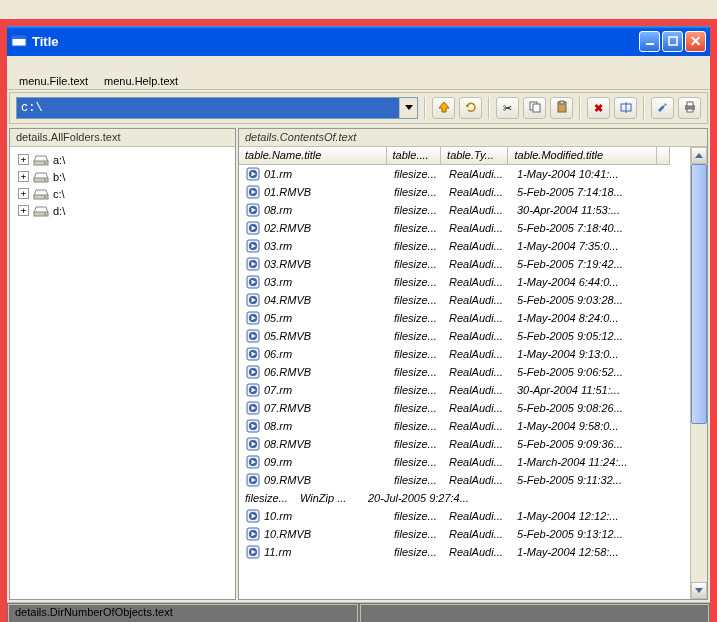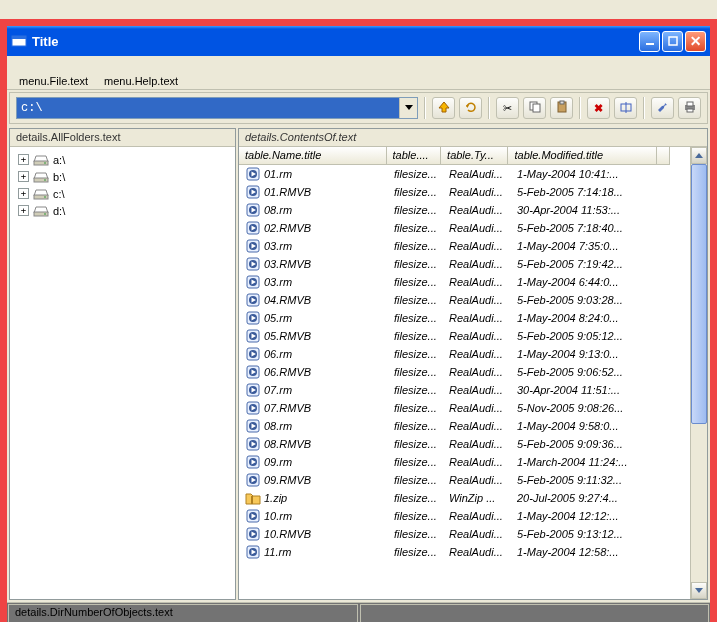--- a/index.html
+++ b/index.html
@@ -403,21 +403,21 @@
                     <svg width="16" height="16" viewBox="0 0 16 16">
                       <rect x="2" y="2" width="12" height="12" rx="2" fill="#e8f0ff" stroke="#4a6aaa"></rect>
                       <circle cx="8" cy="8" r="4" fill="#3a5a9a"></circle>
                       <polygon points="6.5,5.5 11,8 6.5,10.5" fill="#fff"></polygon>
                     </svg>
                   </span>
                   <span>07.RMVB</span>
                 </div>
                 <div class="td col-size">filesize...</div>
                 <div class="td col-type">RealAudi...</div>
-                <div class="td col-mod">5-Nov-2005 9:08:26...</div>
+                <div class="td col-mod">5-Feb-2005 9:08:26...</div>
               </div>
               <div class="tr">
                 <div class="td col-name">
                   <span class="file-icon">
                     <svg width="16" height="16" viewBox="0 0 16 16">
                       <rect x="2" y="2" width="12" height="12" rx="2" fill="#e8f0ff" stroke="#4a6aaa"></rect>
                       <circle cx="8" cy="8" r="4" fill="#3a5a9a"></circle>
                       <polygon points="6.5,5.5 11,8 6.5,10.5" fill="#fff"></polygon>
                     </svg>
                   </span>
@@ -466,29 +466,20 @@
                       <polygon points="6.5,5.5 11,8 6.5,10.5" fill="#fff"></polygon>
                     </svg>
                   </span>
                   <span>09.RMVB</span>
                 </div>
                 <div class="td col-size">filesize...</div>
                 <div class="td col-type">RealAudi...</div>
                 <div class="td col-mod">5-Feb-2005 9:11:32...</div>
               </div>
               <div class="tr">
-                <div class="td col-name">
-                  <span class="file-icon">
-                    <svg width="16" height="16" viewBox="0 0 16 16">
-                      <path d="M1 4 L6 4 L8 6 L15 6 L15 14 L1 14 Z" fill="#f7c85a" stroke="#b08020"></path>
-                      <rect x="6" y="6" width="2" height="8" fill="#b08020"></rect>
-                    </svg>
-                  </span>
-                  <span>1.zip</span>
-                </div>
                 <div class="td col-size">filesize...</div>
                 <div class="td col-type">WinZip ...</div>
                 <div class="td col-mod">20-Jul-2005 9:27:4...</div>
               </div>
               <div class="tr">
                 <div class="td col-name">
                   <span class="file-icon">
                     <svg width="16" height="16" viewBox="0 0 16 16">
                       <rect x="2" y="2" width="12" height="12" rx="2" fill="#e8f0ff" stroke="#4a6aaa"></rect>
                       <circle cx="8" cy="8" r="4" fill="#3a5a9a"></circle>

